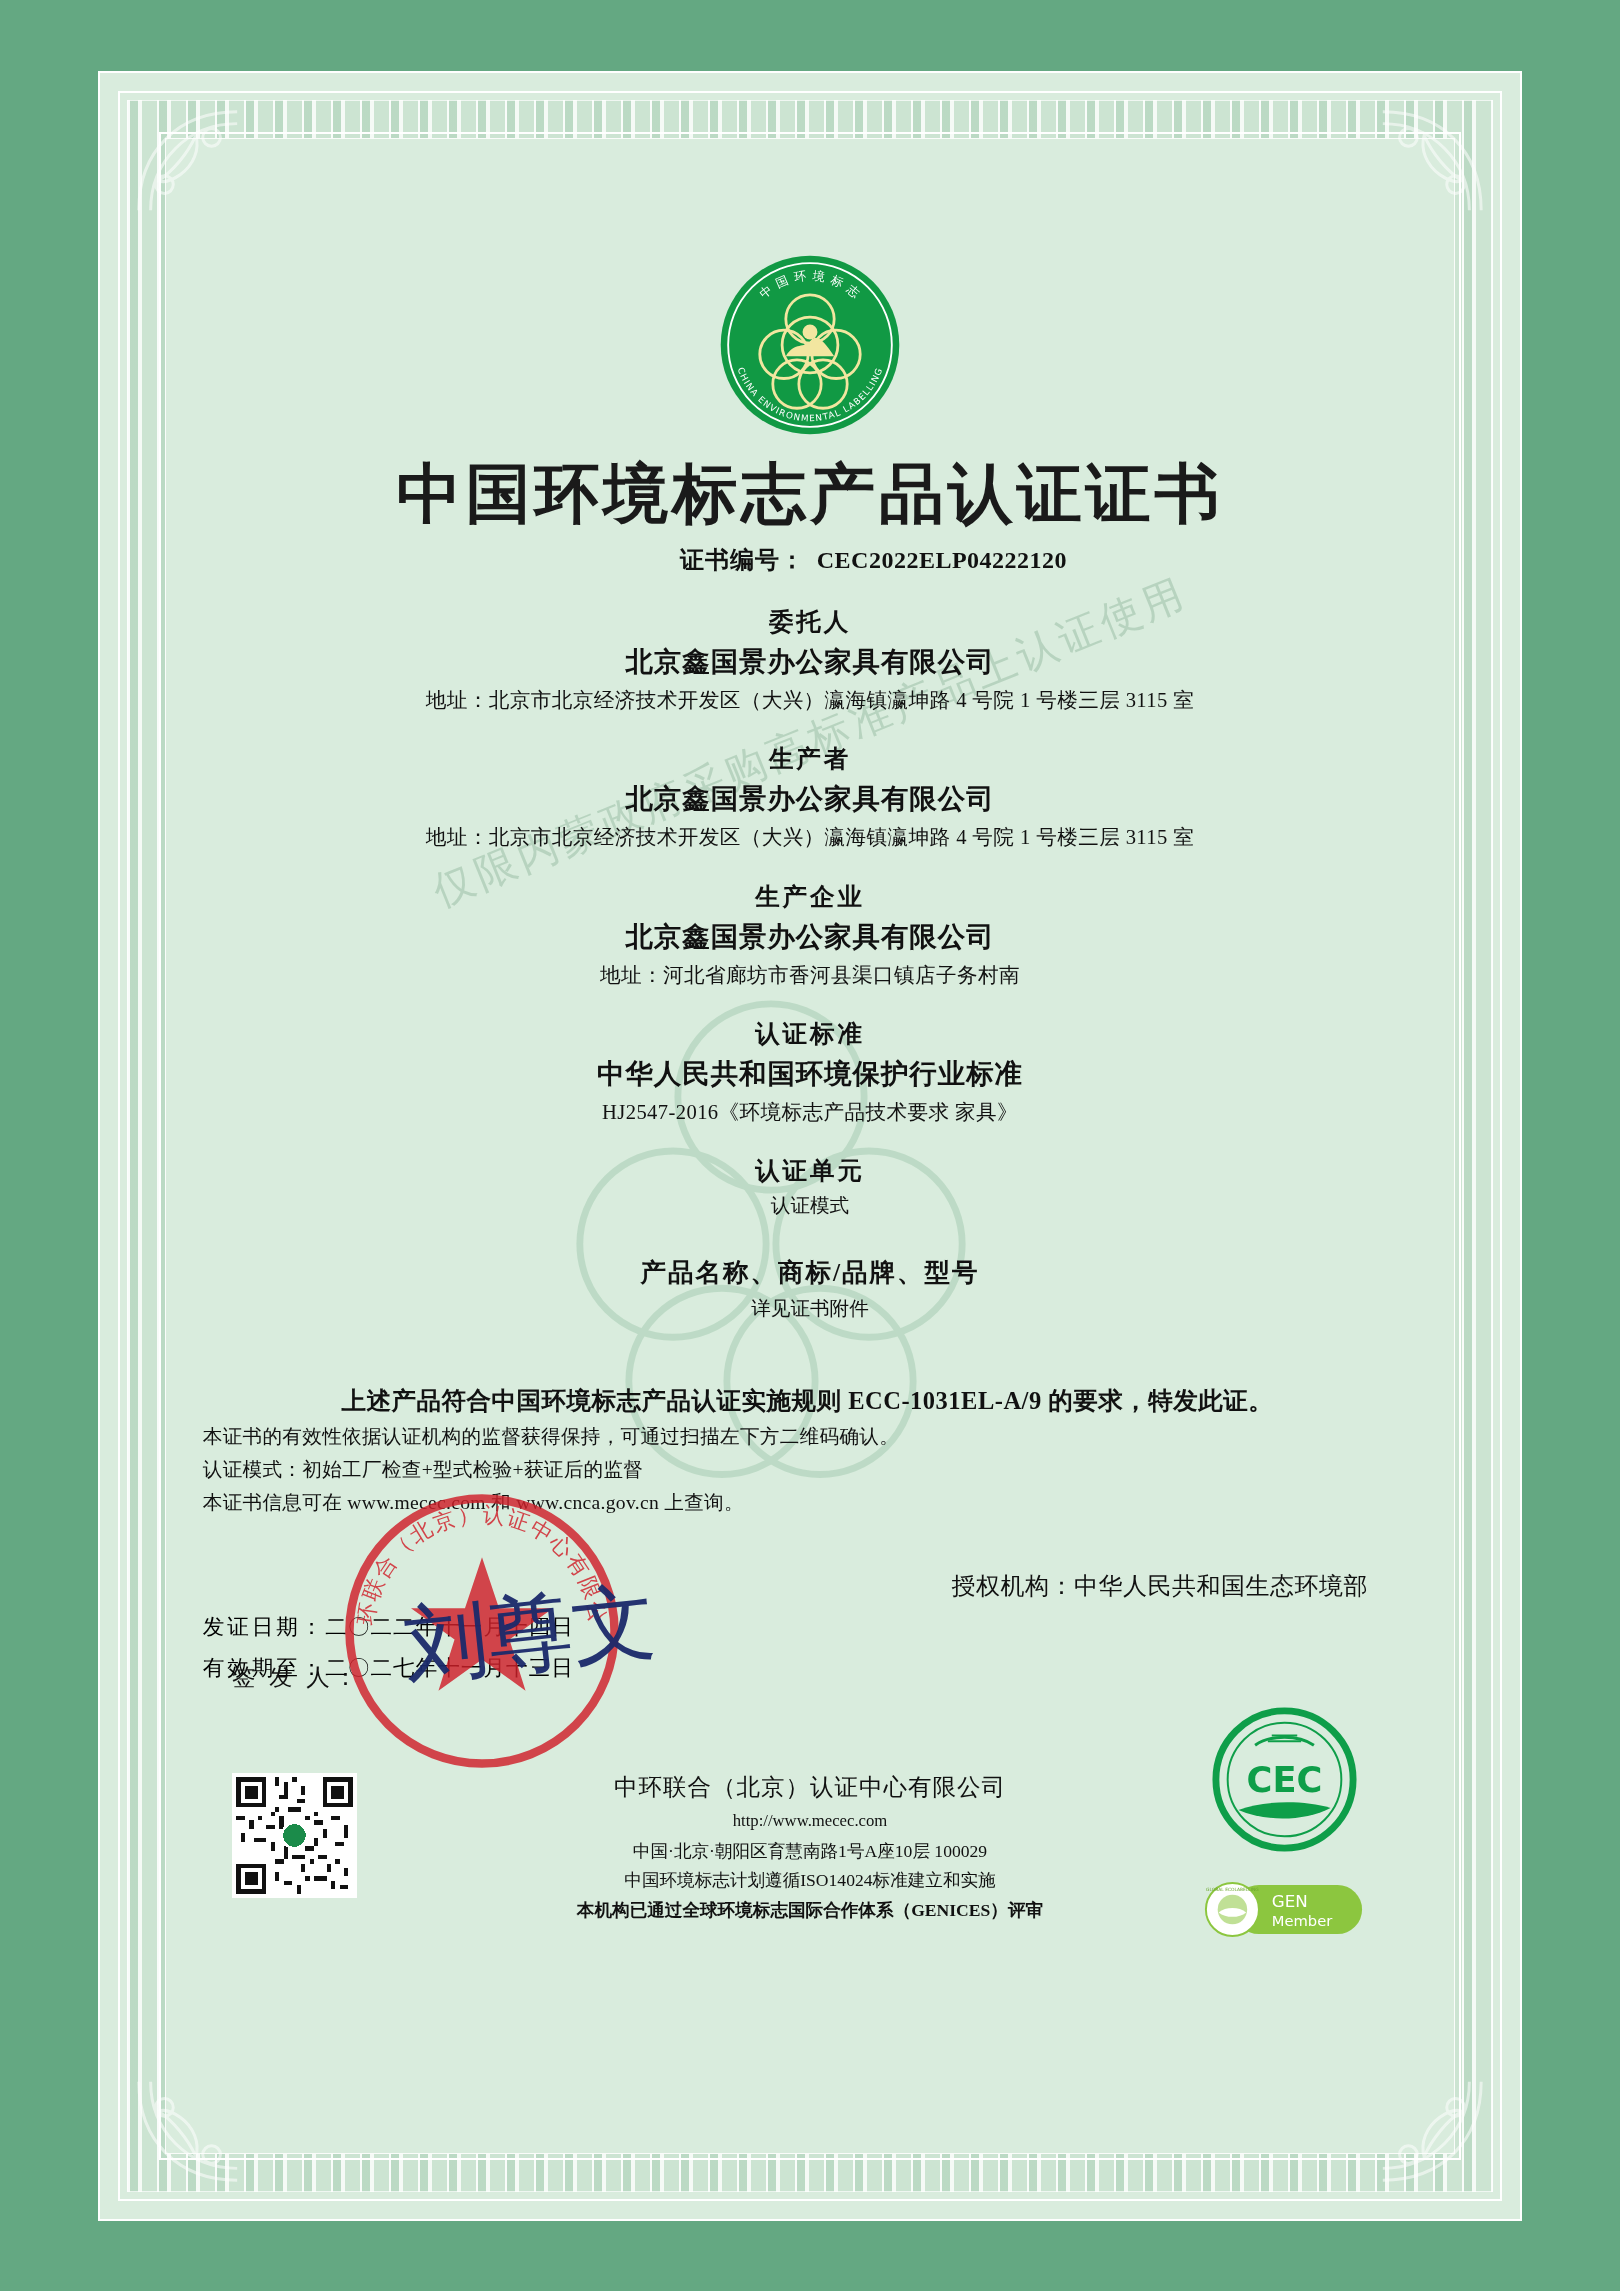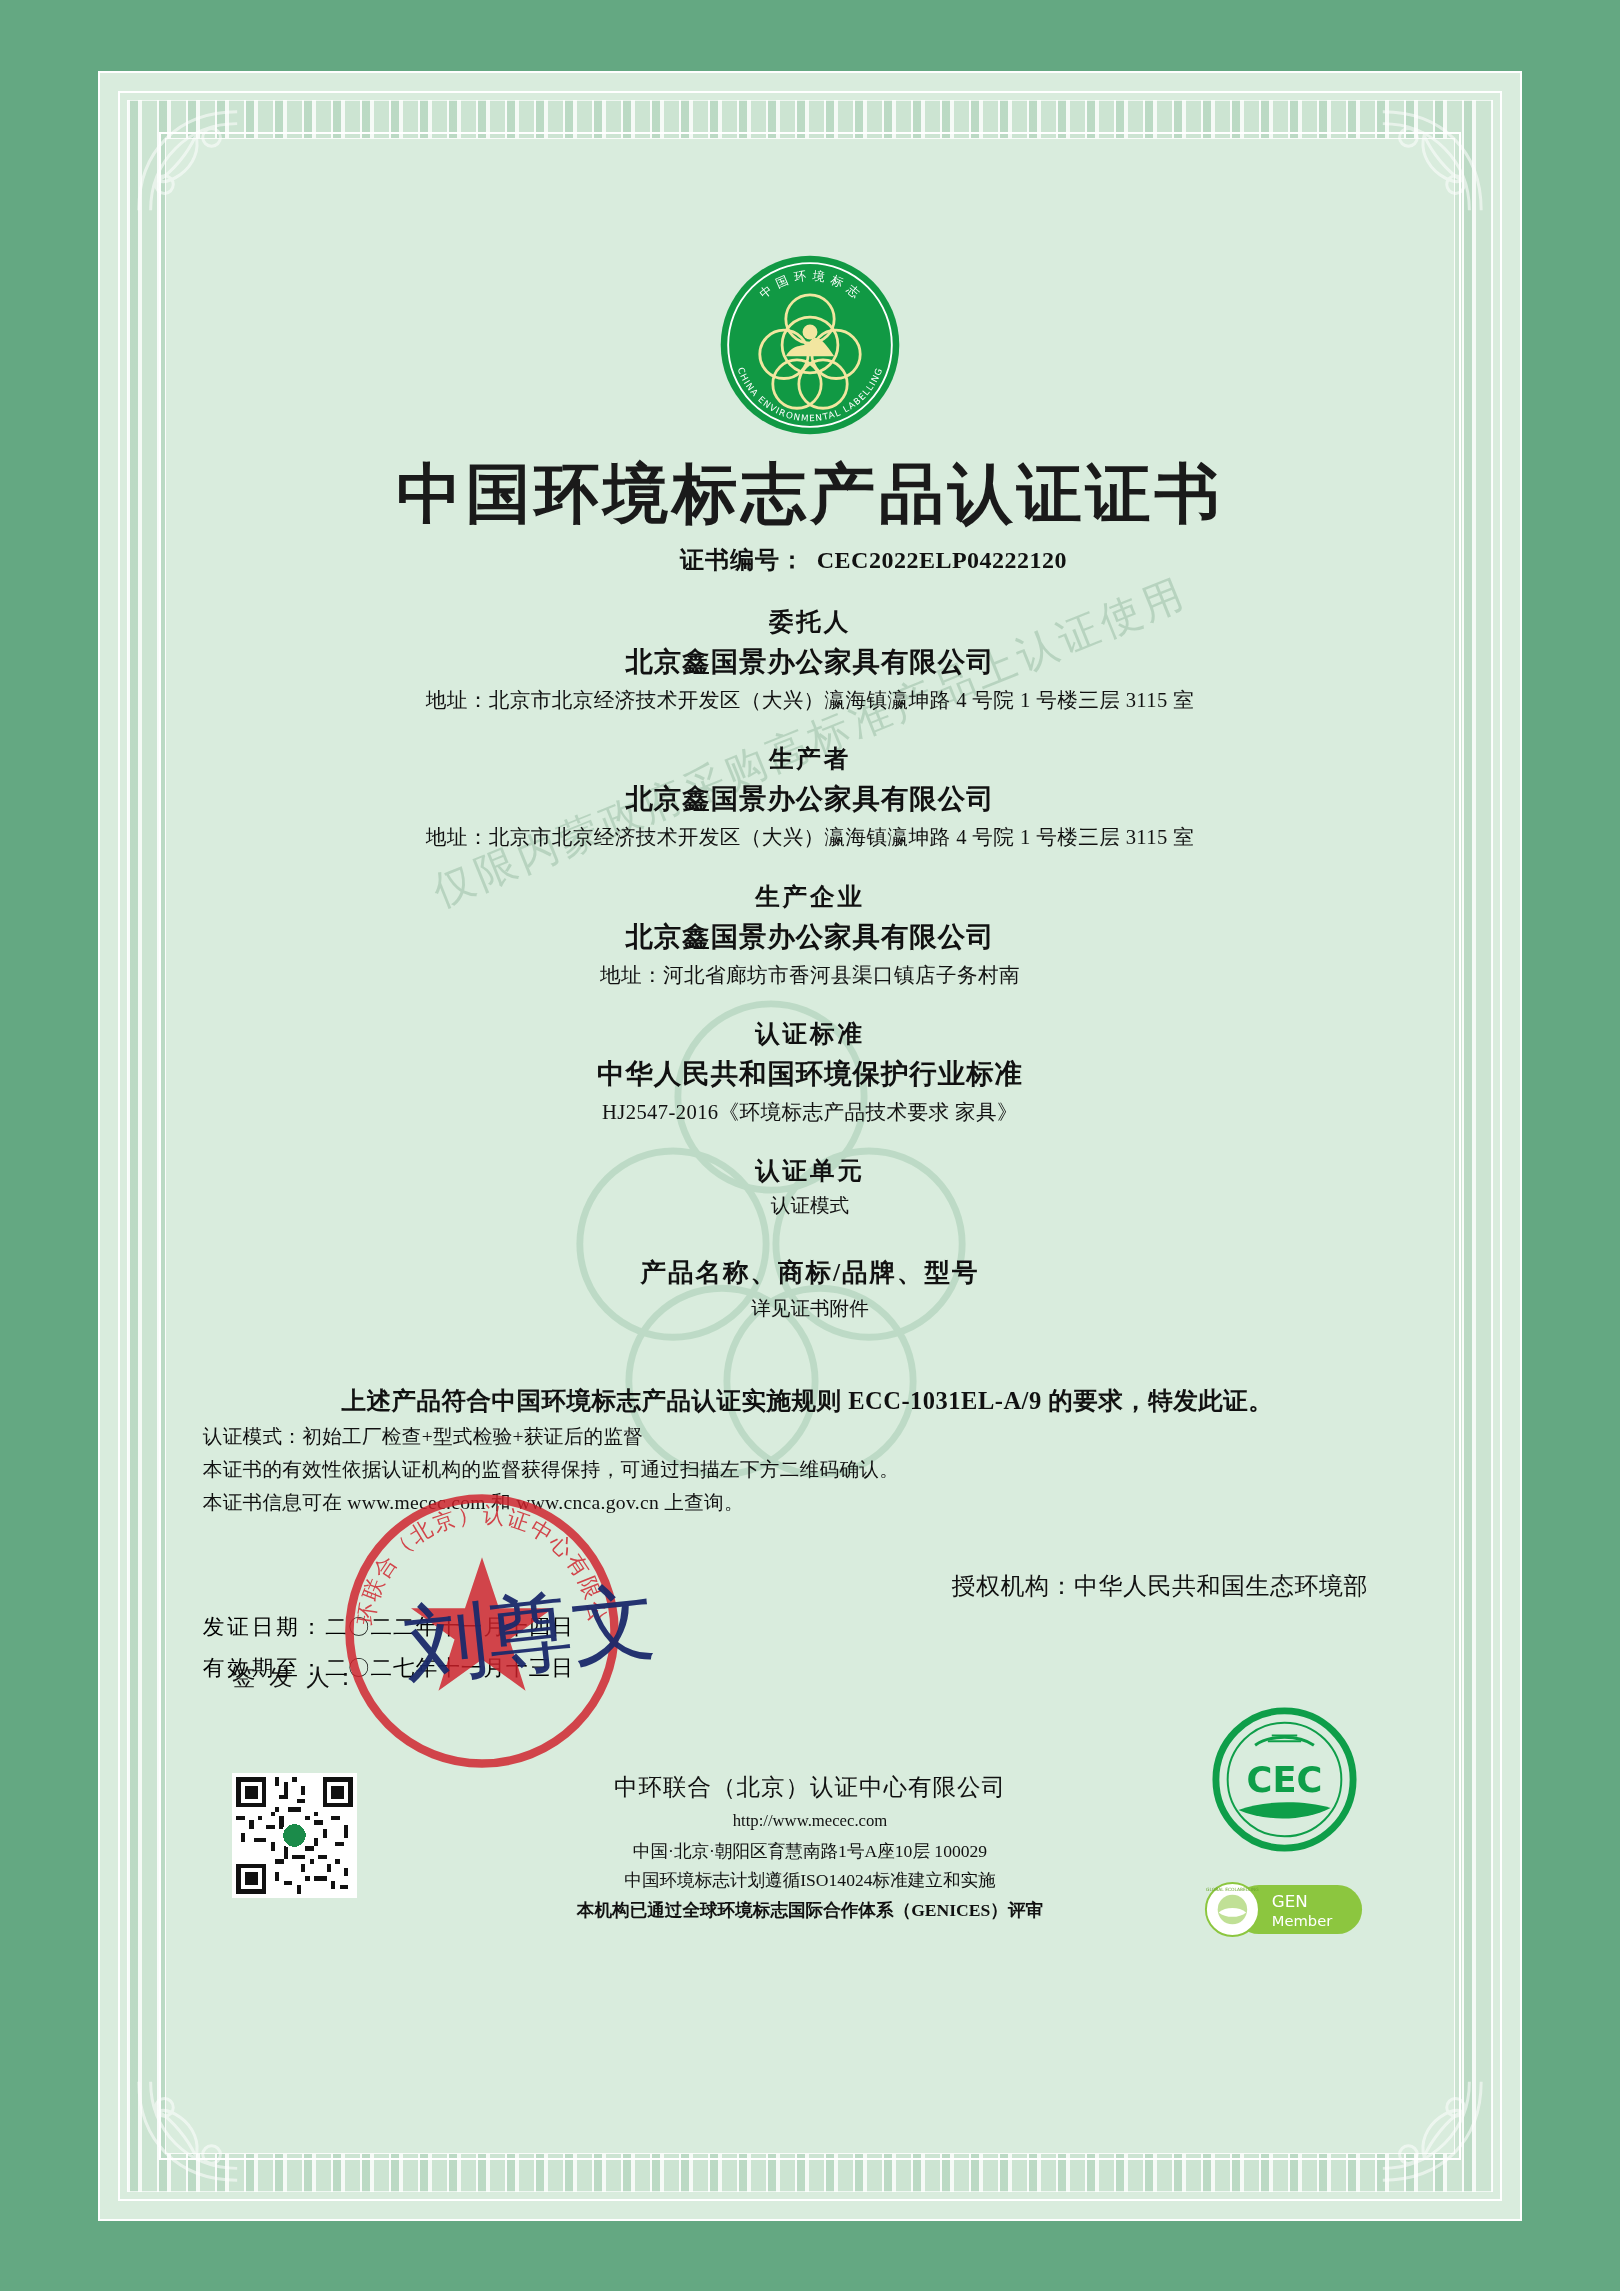--- a/index.html
+++ b/index.html
@@ -418,22 +418,22 @@
         <div class="sec-small">认证模式</div>
       </div>
 
       <div class="stack block" style="top:1083px">
         <div class="sec-main" style="font-size:25.5px;letter-spacing:2px">产品名称、商标/品牌、型号</div>
         <div class="sec-small">详见证书附件</div>
       </div>
 
       <div class="statement">
         <div class="line1">上述产品符合中国环境标志产品认证实施规则 ECC-1031EL-A/9 的要求，特发此证。</div>
+        <div class="ln">本证书的有效性依据认证机构的监督获得保持，可通过扫描左下方二维码确认。</div>
         <div class="ln">认证模式：初始工厂检查+型式检验+获证后的监督</div>
-        <div class="ln">本证书的有效性依据认证机构的监督获得保持，可通过扫描左下方二维码确认。</div>
         <div class="ln">本证书信息可在 www.mecec.com 和 www.cnca.gov.cn 上查询。</div>
       </div>
 
       <div class="dates">
         <div class="row">
           <span class="k">发证日期：</span><span>二〇二二年十一月十四日</span>
         </div>
         <div class="row">
           <span class="k">有效期至：</span><span>二〇二七年十一月十三日</span>
         </div>

